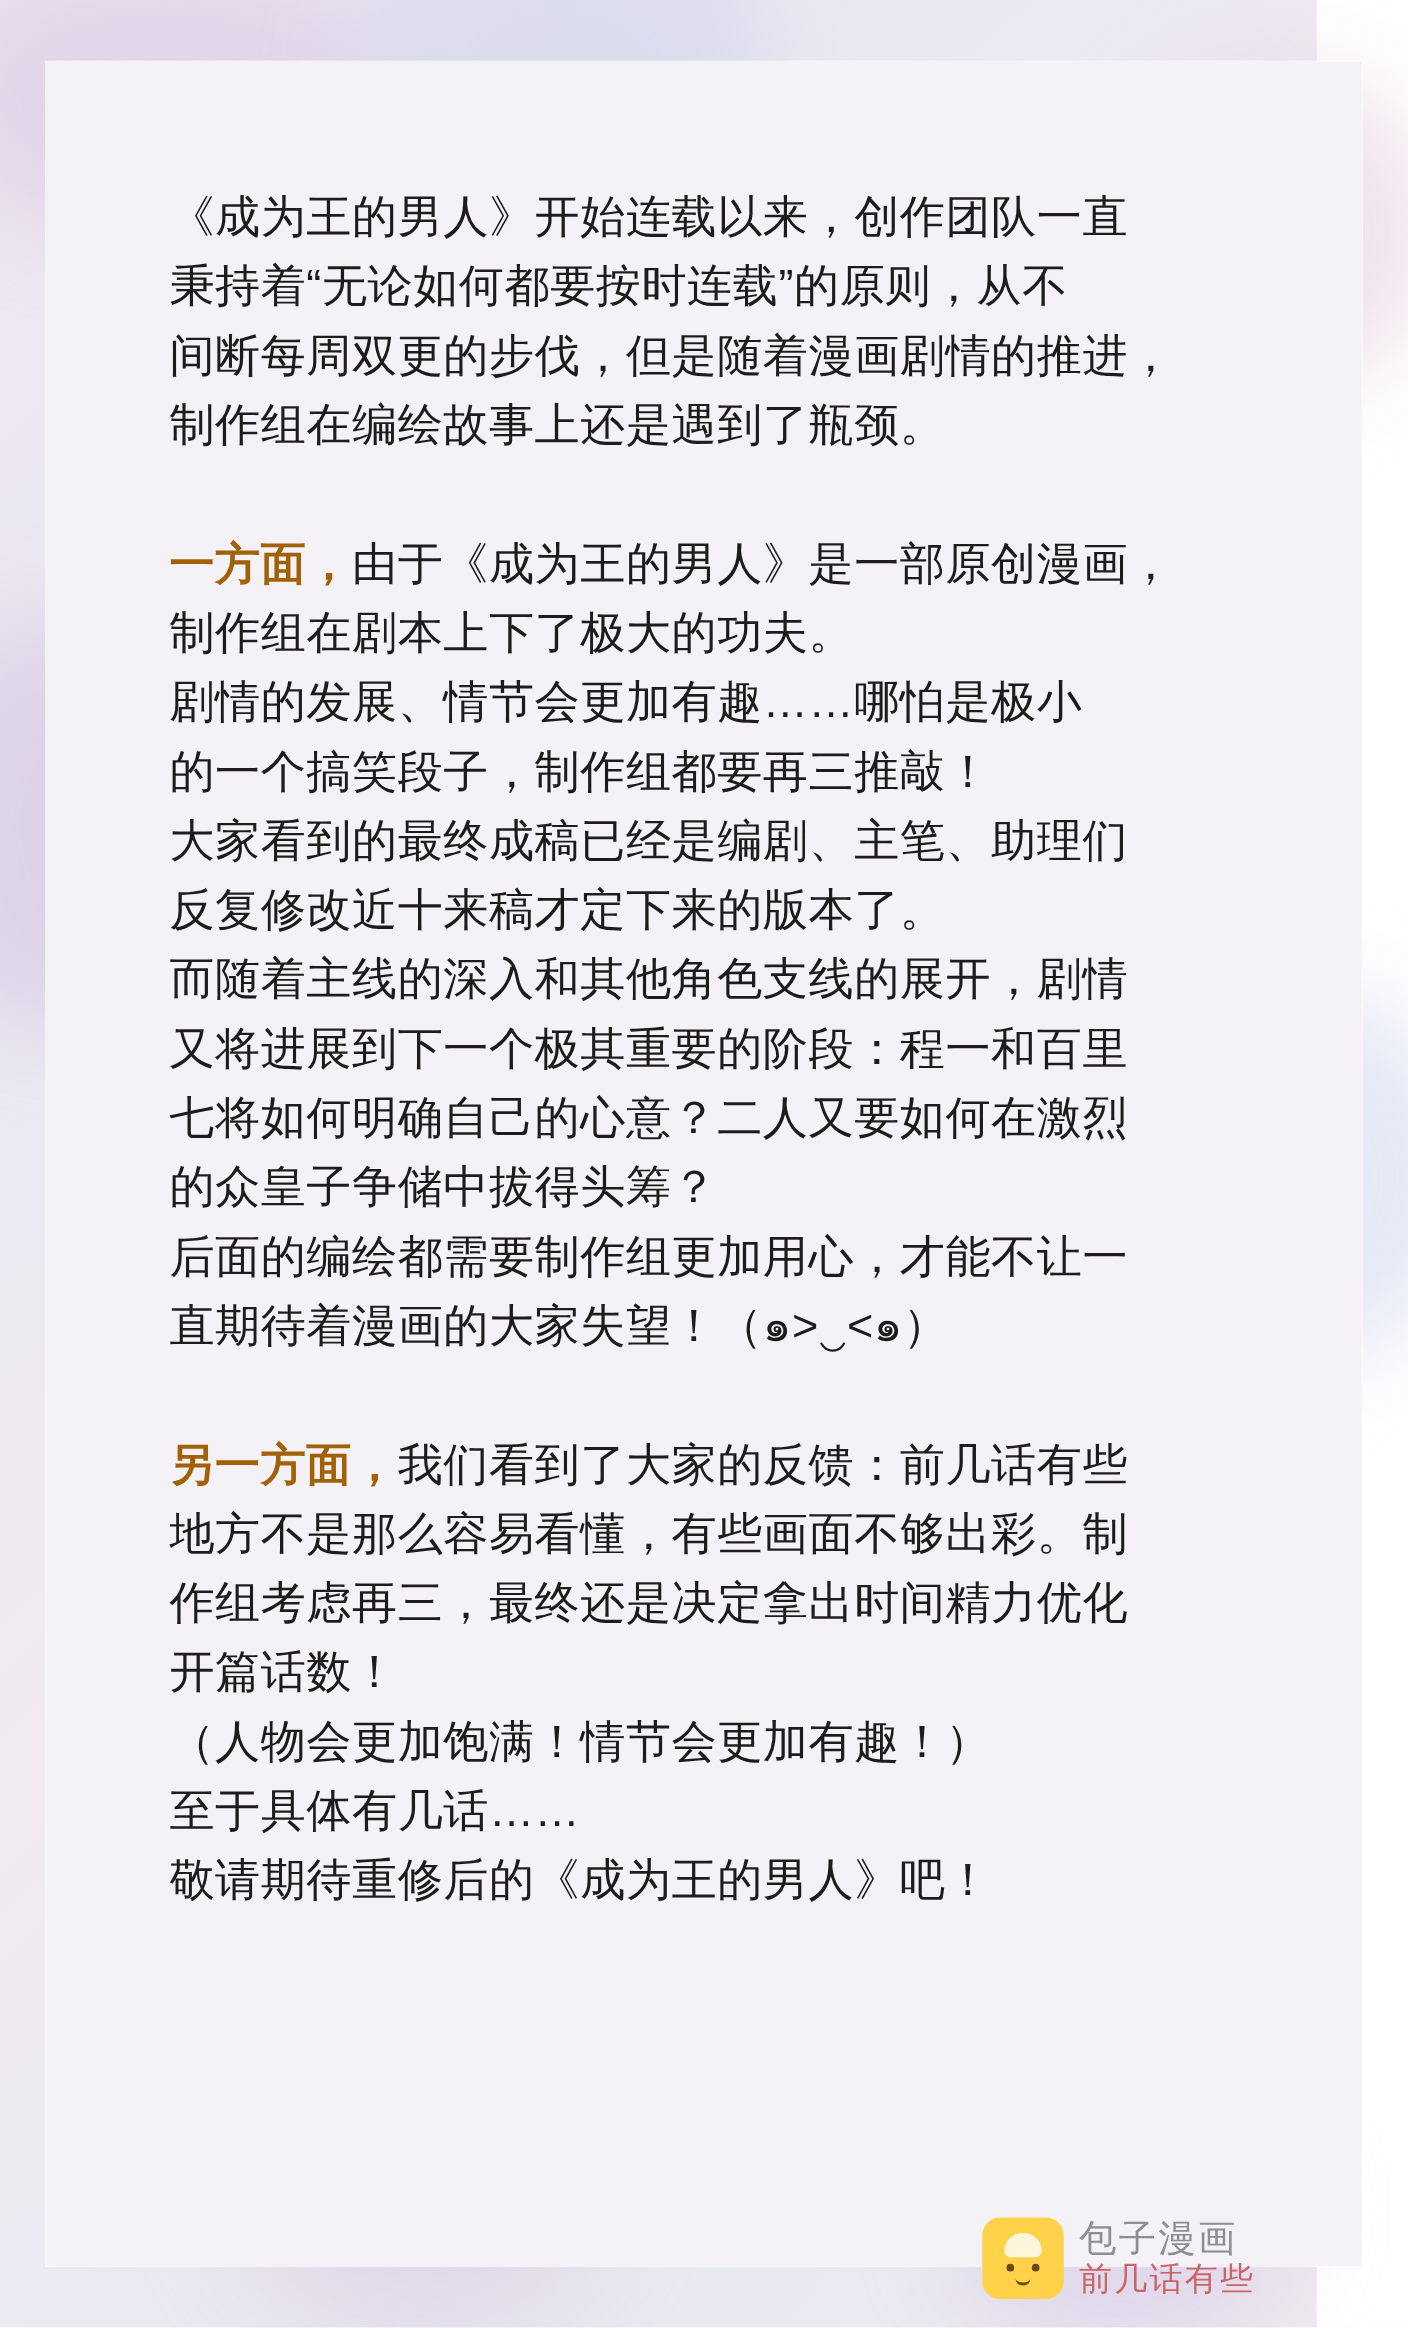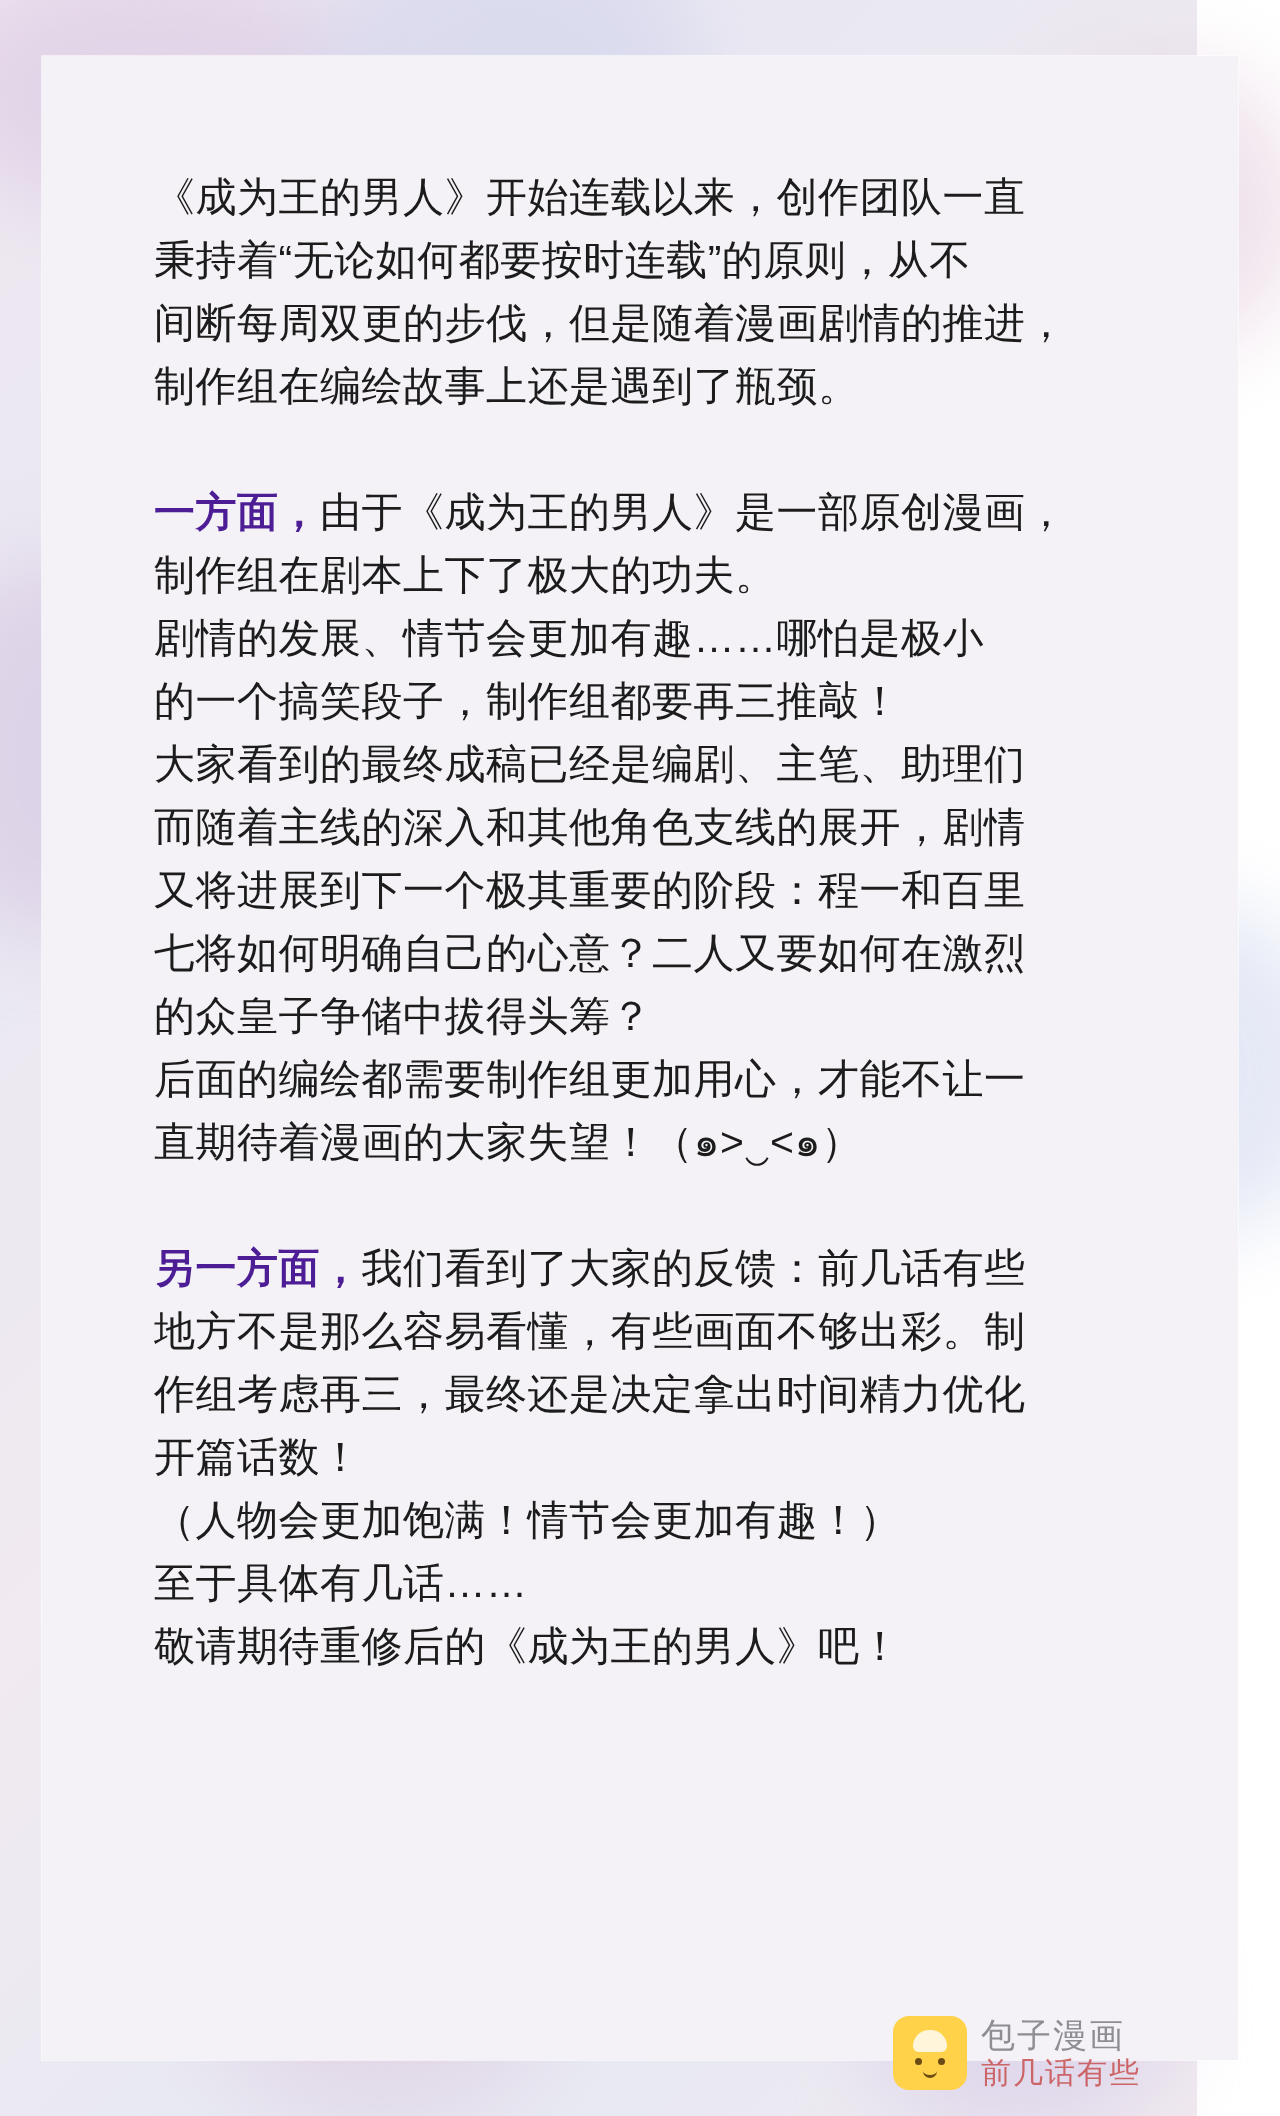--- a/index.html
+++ b/index.html
@@ -54,21 +54,21 @@
   p {
     margin: 0;
     font-size: 41px;
     line-height: 63px;
     color: #1c1c1c;
     font-family: "Liberation Sans", sans-serif;
     letter-spacing: 0.5px;
   }
   .para-gap { height: 63px; }
   .hl {
-    color: #4c1d95;
+    color: #a16207;
     font-weight: bold;
   }
   .blk { display: block; }
 
   .watermark {
     position: absolute;
     right: 56px;
     bottom: 26px;
     display: flex;
     align-items: center;
@@ -154,20 +154,21 @@
       </p>
 
       <div class="para-gap"></div>
 
       <p>
         <span class="hl">一方面，</span><span>由于《成为王的男人》是一部原创漫画，</span>
         <span class="blk">制作组在剧本上下了极大的功夫。</span>
         <span class="blk">剧情的发展、情节会更加有趣……哪怕是极小</span>
         <span class="blk">的一个搞笑段子，制作组都要再三推敲！</span>
         <span class="blk">大家看到的最终成稿已经是编剧、主笔、助理们</span>
+        <span class="blk">反复修改近十来稿才定下来的版本了。</span>
         <span class="blk">而随着主线的深入和其他角色支线的展开，剧情</span>
         <span class="blk">又将进展到下一个极其重要的阶段：程一和百里</span>
         <span class="blk">七将如何明确自己的心意？二人又要如何在激烈</span>
         <span class="blk">的众皇子争储中拔得头筹？</span>
         <span class="blk">后面的编绘都需要制作组更加用心，才能不让一</span>
         <span class="blk">直期待着漫画的大家失望！（๑&gt;‿&lt;๑）</span>
       </p>
 
       <div class="para-gap"></div>
 

